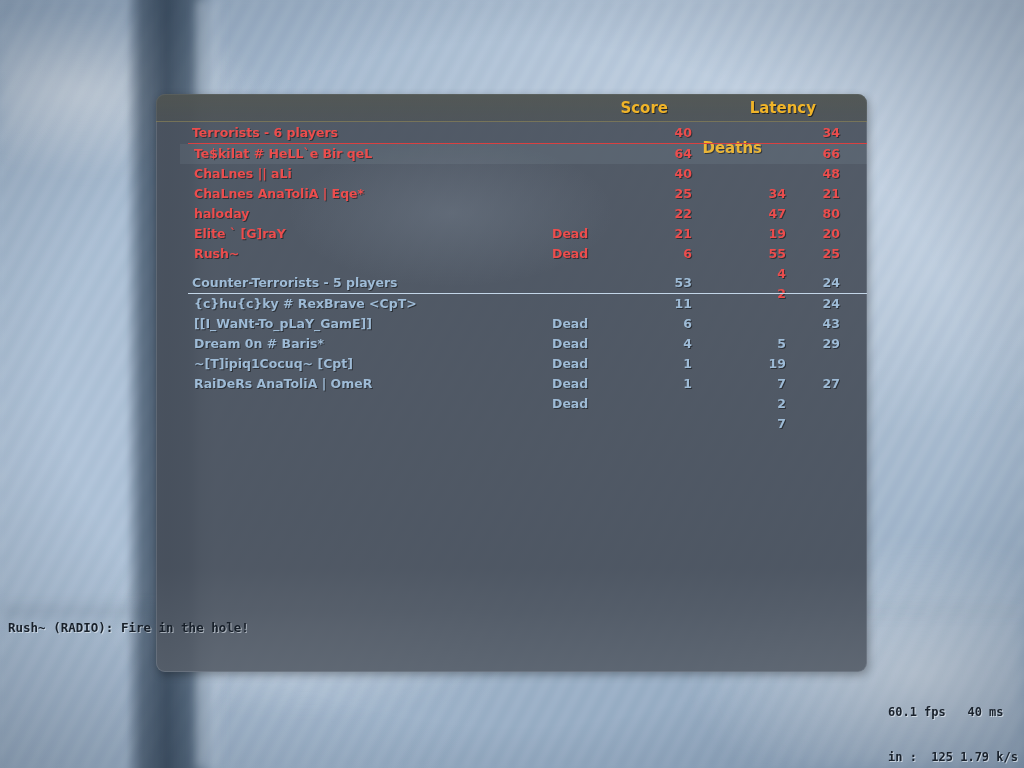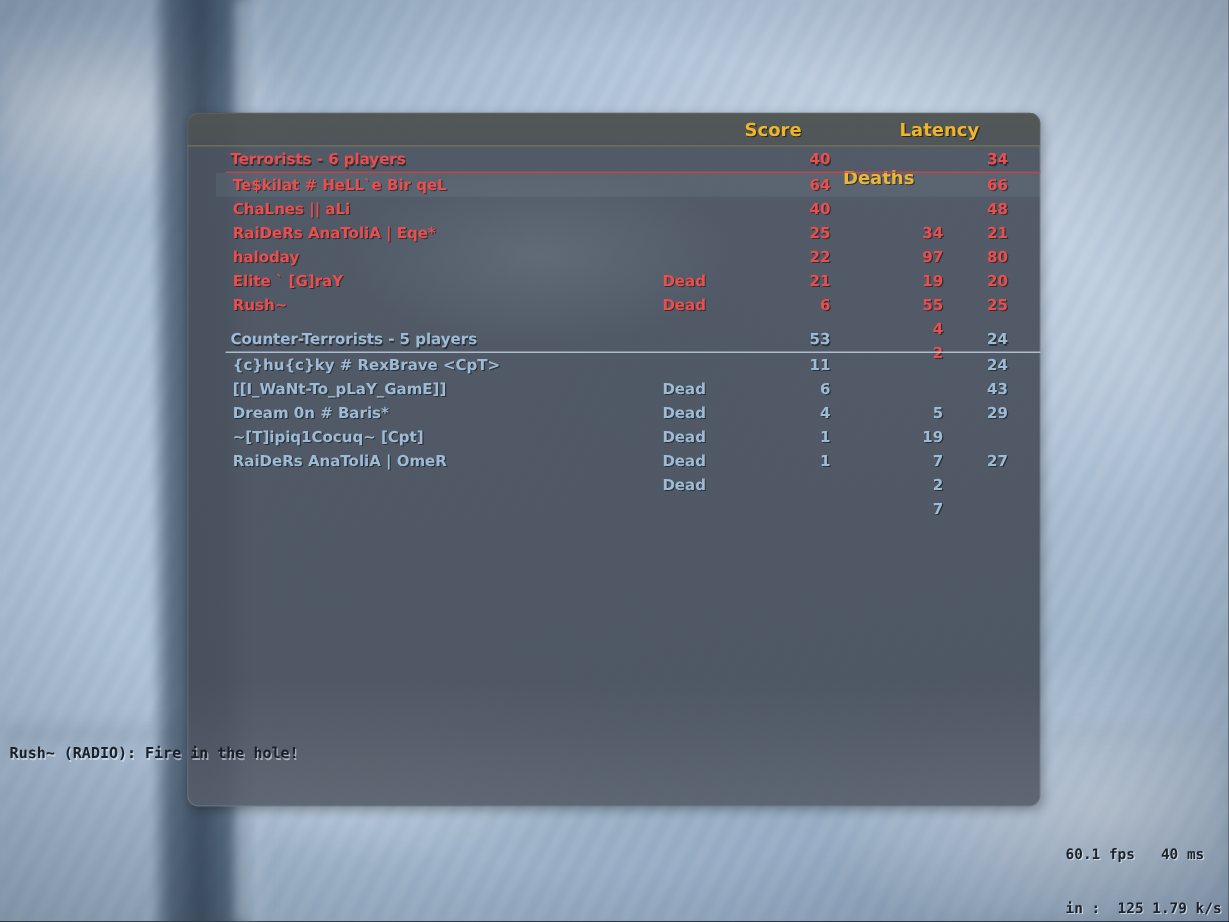--- a/index.html
+++ b/index.html
@@ -257,25 +257,25 @@
           <div class="cell c-name indent t">Te$kilat # HeLL`e Bir qeL</div>
           <div class="cell c-state t"></div>
           <div class="cell c-score t">64</div>
           <div class="cell c-deaths t">34</div>
           <div class="cell c-ping t">66</div>
         </div>
         <div class="row">
           <div class="cell c-name indent t">ChaLnes || aLi</div>
           <div class="cell c-state t"></div>
           <div class="cell c-score t">40</div>
-          <div class="cell c-deaths t">97</div>
+          <div class="cell c-deaths t">47</div>
           <div class="cell c-ping t">48</div>
         </div>
         <div class="row">
-          <div class="cell c-name indent t">RaiDeRs AnaToliA | Eqe*</div>
+          <div class="cell c-name indent t">ChaLnes AnaToliA | Eqe*</div>
           <div class="cell c-state t"></div>
           <div class="cell c-score t">25</div>
           <div class="cell c-deaths t">19</div>
           <div class="cell c-ping t">21</div>
         </div>
         <div class="row">
           <div class="cell c-name indent t">haloday</div>
           <div class="cell c-state t">Dead</div>
           <div class="cell c-score t">22</div>
           <div class="cell c-deaths t">55</div>

